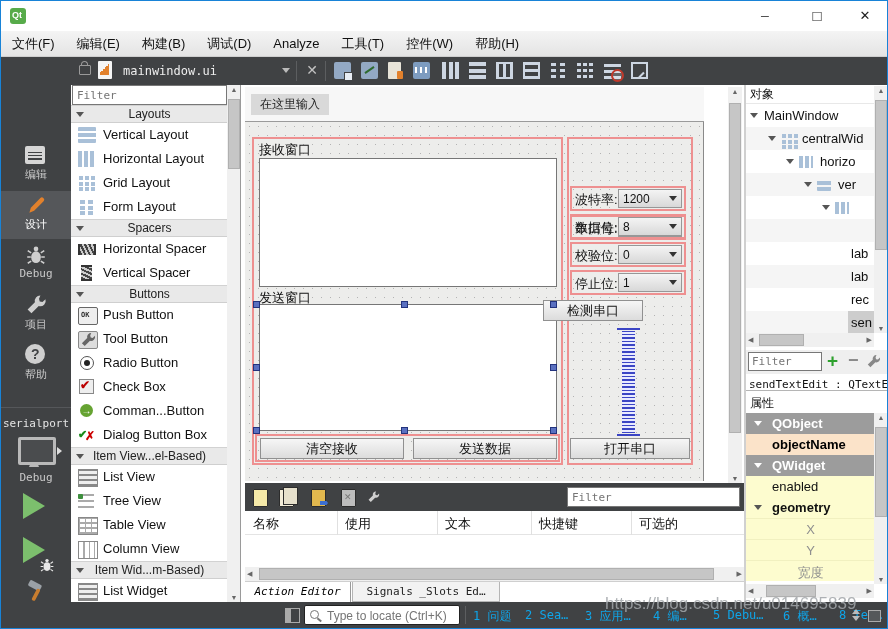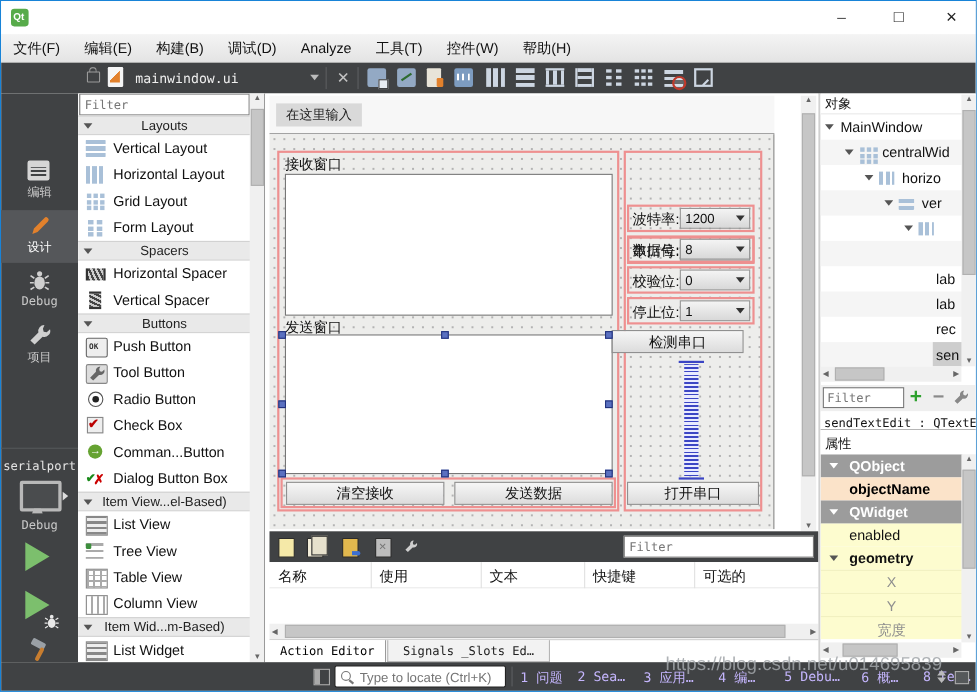--- a/index.html
+++ b/index.html
@@ -138,21 +138,21 @@
   .aic-del{background:#bdbdbd;}
   .aic-del::after{content:'✕';position:absolute;left:2px;top:2px;font-size:9px;color:#777;}
   .aic-wrench{background:none;border:none;}
   .aefilter{position:absolute;left:322px;top:4px;width:173px;height:20px;border:1px solid #777;box-sizing:border-box;font:11px "DejaVu Sans Mono",monospace;padding:0 4px;outline:none;}
   .aeheaders{position:absolute;left:244px;top:510px;width:499px;height:24px;background:#fff;border-bottom:1px solid #e4e4e4;box-sizing:border-box;}
   .aecol{position:absolute;top:4px;font-size:13px;color:#111;}
   .aecolsep{position:absolute;top:0;width:1px;height:24px;background:#e0e0e0;}
   .aebody{position:absolute;left:244px;top:534px;width:499px;height:32px;background:#fff;}
   .tabsrow{position:absolute;left:244px;top:580px;width:499px;height:21px;background:#fff;border-top:1px solid #cfcfcf;box-sizing:border-box;}
   .aetab{position:absolute;top:0;height:20px;font:11px "DejaVu Sans Mono",monospace;line-height:20px;text-align:center;box-sizing:border-box;}
-  .aetab-active{left:0;width:106px;background:#fff;border-right:1px solid #9a9a9a;color:#000;}
+  .aetab-active{left:0;width:106px;background:#fff;border-right:1px solid #9a9a9a;color:#000;font-style:italic;}
   .aetab-2{left:107px;width:148px;background:#f2f2f2;border:1px solid #b5b5b5;border-top:none;color:#222;}
   
   .rdivider{position:absolute;left:743px;top:84px;width:2px;height:517px;background:#d0d0d0;}
   .rpanel{position:absolute;left:745px;top:84px;width:142px;height:517px;background:#fff;}
   .objheader{position:absolute;left:745px;top:85px;width:129px;height:18px;font-size:12px;color:#111;padding-left:4px;box-sizing:border-box;background:#fff;border-bottom:1px solid #e8e8e8;}
   .treerows{position:absolute;left:745px;top:103px;width:129px;height:229px;overflow:hidden;}
   .trow{position:absolute;left:0;width:129px;height:23px;font-size:13px;color:#111;}
   .trow .ttri{position:absolute;top:9px;}
   .ttri{width:0;height:0;border-left:4px solid transparent;border-right:4px solid transparent;border-top:5px solid #555;}
   .tico{position:absolute;top:6px;width:14px;height:12px;}
@@ -180,21 +180,21 @@
   .pr-subgroup .ttri{position:absolute;left:8px;top:8px;}
   .pr-sub{background:#fdfccf;color:#8f8f8f;text-align:center;padding-top:3px;border-top:1px solid #f1f0c0;}
   
   .statusbar{position:absolute;left:0;top:601px;width:100%;height:28px;background:#404244;border-bottom:2px solid #1883d7;box-sizing:border-box;}
   .sidetoggle{position:absolute;left:284px;top:6px;width:13px;height:13px;border:1px solid #aaa;background:linear-gradient(90deg,#aaa 0 5px,transparent 5px);}
   .locator{position:absolute;left:303px;top:3px;width:156px;height:20px;background:#fff;border-radius:2px;border:1px solid #222;box-sizing:border-box;}
   .mag{position:absolute;left:5px;top:4px;width:7px;height:7px;border:1.5px solid #777;border-radius:50%;}
   .mag::after{content:'';position:absolute;left:6px;top:8px;width:5px;height:1.5px;background:#777;transform:rotate(40deg);}
   .locinput{position:absolute;left:20px;top:0;width:130px;height:18px;border:none;outline:none;font:12px "Liberation Sans",sans-serif;color:#333;background:transparent;}
   .statussep{position:absolute;left:464px;top:4px;width:1px;height:18px;background:#5c5e60;}
-  .pane{position:absolute;top:6px;font:12px "DejaVu Sans Mono",monospace;color:#c4b5fd;white-space:nowrap;}
+  .pane{position:absolute;top:6px;font:12px "DejaVu Sans Mono",monospace;color:#0ea5e9;white-space:nowrap;}
   .watermark{position:absolute;left:604px;top:593px;font:17px "Liberation Sans",sans-serif;color:#a2a6aa;opacity:.85;z-index:50;white-space:nowrap;pointer-events:none;}
   .updown{position:absolute;left:851px;top:7px;width:9px;height:12px;}
   .updown::before{content:'';position:absolute;left:0;top:0;border-left:4px solid transparent;border-right:4px solid transparent;border-bottom:5px solid #bbb;}
   .updown::after{content:'';position:absolute;left:0;bottom:0;border-left:4px solid transparent;border-right:4px solid transparent;border-top:5px solid #bbb;}
   .miniwin{position:absolute;left:867px;top:8px;width:11px;height:10px;border:1px solid #aaa;background:#55585a;}
 </style>
 </head>
 <body>
 
 <div class="win">
@@ -264,20 +264,24 @@
             <path d="M4.5 6.5 2 4.8M4.2 9.5H1.6M4.5 12.4 2 14M11.5 6.5 14 4.8M11.8 9.5h2.6M11.5 12.4 14 14" stroke="#cfcfcf" stroke-width="1.1" fill="none"></path>
           </svg></span>
         <span class="mlabel">Debug</span>
       </div>
       <div class="mode" style="top: 206px;">
         <span class="micon"><svg viewBox="0 0 16 16" width="100%" height="100%">
             <path fill="#cfcfcf" d="M11.2 1.1a4 4 0 0 0-4 4.9L1.9 11.3 4.7 14l5.3-5.2a4 4 0 0 0 4.9-5l-2.2 2.1-2-.4-.5-2z"></path>
           </svg></span>
         <span class="mlabel">项目</span>
       </div>
+      <div class="mode" style="top: 256px;">
+        <span class="micon ric-help"></span>
+        <span class="mlabel">帮助</span>
+      </div>
     </div>
 
   <div class="wbox" id="wbox">
     <input class="wfilter" placeholder="Filter" style="">
     <div id="wbitems">
         <div class="wcat" style="top: 20px;"><span class="ctri"></span><span>Layouts</span></div>
         <div class="witem" style="top: 38px;">
           <span class="wbic wbic-vlay"></span>
           <span class="wlabel">Vertical Layout</span>
         </div>
@@ -409,21 +413,21 @@
       </div>
       <div class="srow" style="top: 103px;">
         <span class="slabel">校验位:</span>
         <span class="combo"><span>0</span><span class="ctri"></span></span>
       </div>
       <div class="srow" style="top: 131px;">
         <span class="slabel">停止位:</span>
         <span class="combo"><span>1</span><span class="ctri"></span></span>
       </div>
     </div>
-  <div class="qbtn" style="left:555px;top:299px;width:120px;height:21px;">检测串口</div>
+  <div class="qbtn" style="left:542px;top:299px;width:100px;height:21px;">检测串口</div>
   <div class="vspring"></div>
   <div class="qbtn" style="left:569px;top:437px;width:120px;height:21px;">打开串口</div>
 
   <div class="sb sb-v abs" style="left:727px;top:86px;height:396px;">
       <div class="thumb" style="top:16px;height:330px;"></div>
     </div>
 
   <div class="aetoolbar">
     <span class="aic aic-new" style="left:8px"></span>
     <span class="aic aic-copy" style="left:34px"></span>

